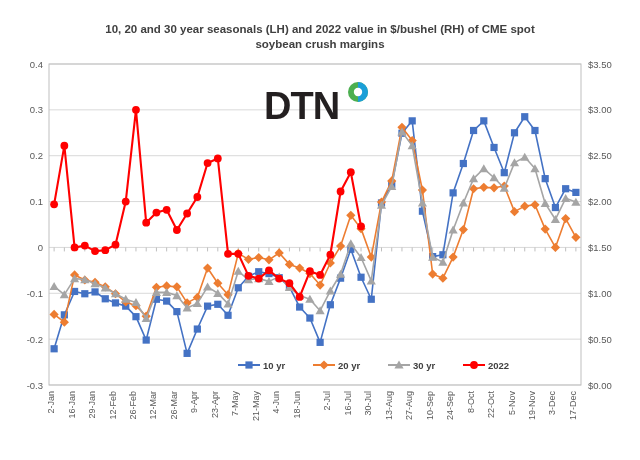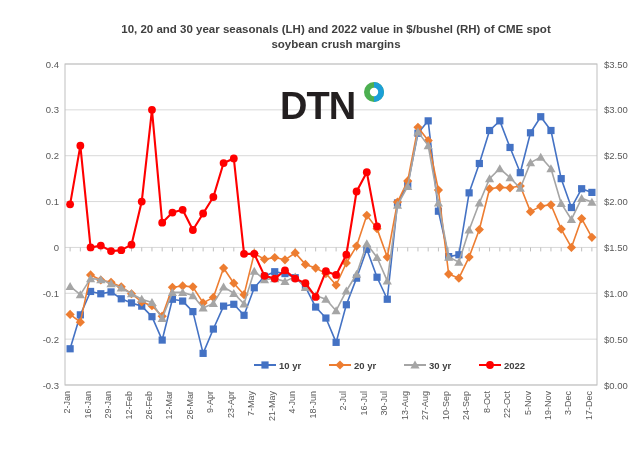--- a/index.html
+++ b/index.html
@@ -3,21 +3,21 @@
 <meta charset="utf-8">
 <style>
   html,body{margin:0;padding:0;}
   body{
     width:640px;height:460px;
     background:#ffffff;
     font-family:"Liberation Sans", sans-serif;
     overflow:hidden;
     position:relative;
   }
-  #chart-root{position:absolute;left:16px;top:0;width:612px;height:460px;border-radius:28px;}
+  #chart-root{position:absolute;left:0;top:0;width:612px;height:460px;border-radius:28px;}
   .ttl{
     font-size:11.5px;font-weight:bold;fill:#404040;
     font-family:"Liberation Sans", sans-serif;
   }
   .axlbl{font-size:9.5px;fill:#595959;font-family:"Liberation Sans", sans-serif;}
   .xlbl{font-size:9px;fill:#595959;font-family:"Liberation Sans", sans-serif;}
   .leglbl{font-size:9.5px;fill:#404040;font-family:"Liberation Sans", sans-serif;font-weight:bold;}
   .grid{stroke:#d9d9d9;stroke-width:1;}
   .frame{stroke:#bfbfbf;stroke-width:1;fill:none;}
   .tick{stroke:#bfbfbf;stroke-width:1;}

